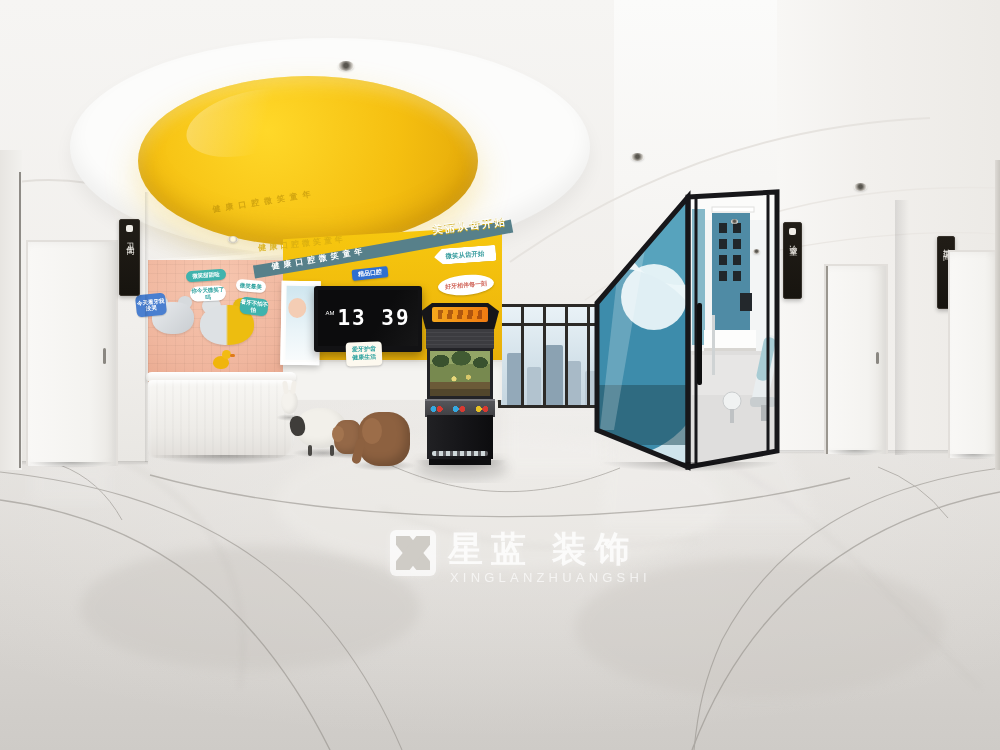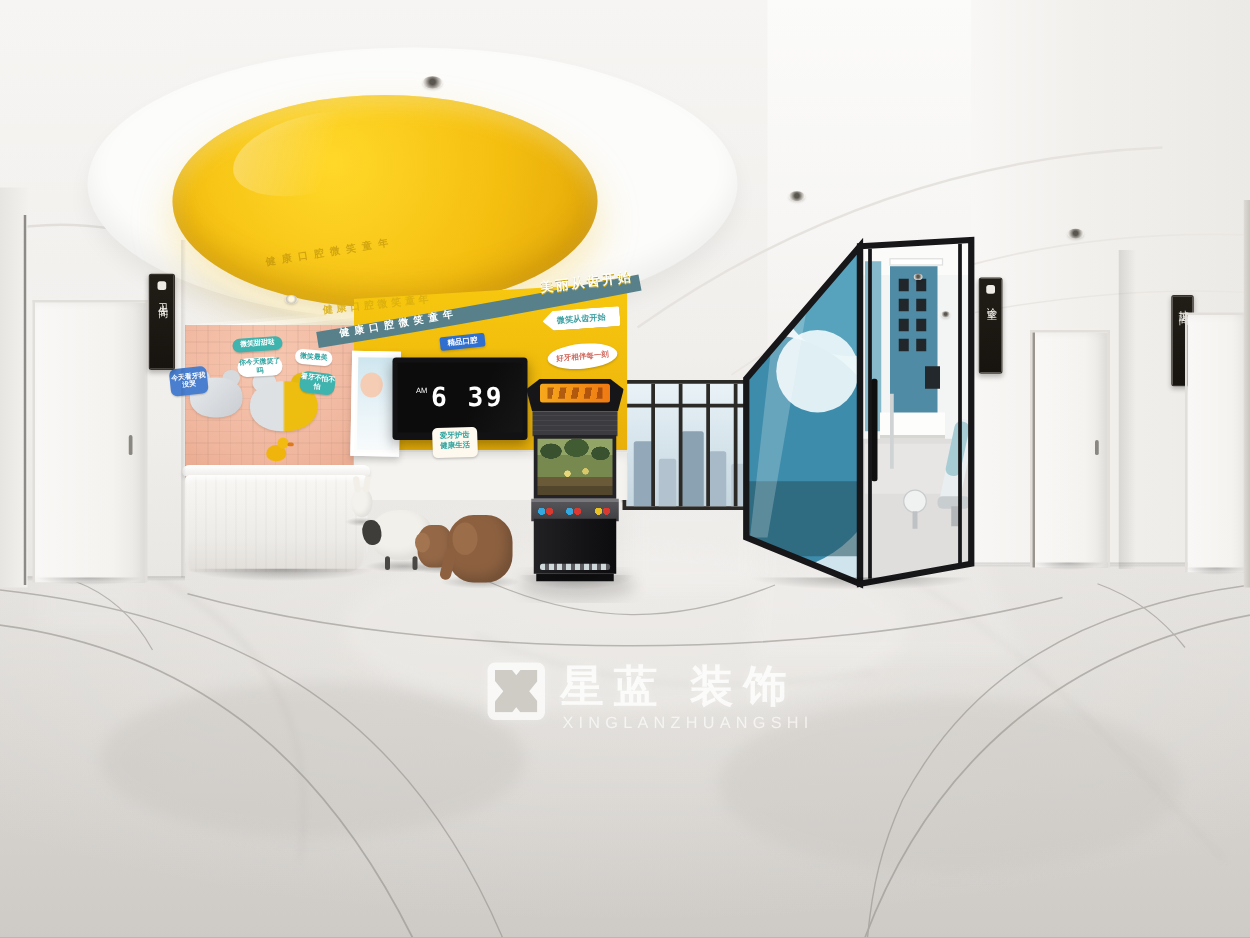--- a/index.html
+++ b/index.html
@@ -238,21 +238,21 @@
        clip-path:polygon(0 50%,14% 0,100% 0,100% 100%,14% 100%);transform:rotate(-4deg);">微笑从齿开始</div>
   <div class="abs small-sign" style="left:438px;top:275px;width:56px;height:20px;background:#ffffff;color:#d2695e;font-size:6px;border-radius:50%;transform:rotate(-5deg);">好牙相伴每一刻</div>
 
   <div class="abs poster" style="left:281px;top:281px;width:33px;height:78px;">
     <span class="poster-art"></span>
       <span class="poster-face"></span>
   </div>
   <div class="abs tv" style="left:314px;top:286px;width:108px;height:66px;">
     <div class="abs tv-screen" style="left:4px;top:4px;width:100px;height:56px;">
       <span class="tv-ampm">AM</span>
-      <span class="tv-time">6 39</span>
+      <span class="tv-time">13 39</span>
     </div>
   </div>
   <div class="abs small-sign" style="left:346px;top:342px;width:36px;height:24px;background:#fdf9ef;border-radius:4px;transform:rotate(-2deg);flex-direction:column;color:#2fa3a0;font-size:6px;line-height:1.3;">
     <span>爱牙护齿</span>
     <span>健康生活</span>
   </div>
 
   <div class="abs counter-top" style="left:146px;top:372px;width:150px;height:10px;"></div>
   <div class="abs counter-front" style="left:148px;top:380px;width:146px;height:78px;"></div>
   <div class="abs under-shadow" style="left:150px;top:455px;width:150px;height:10px;"></div>

